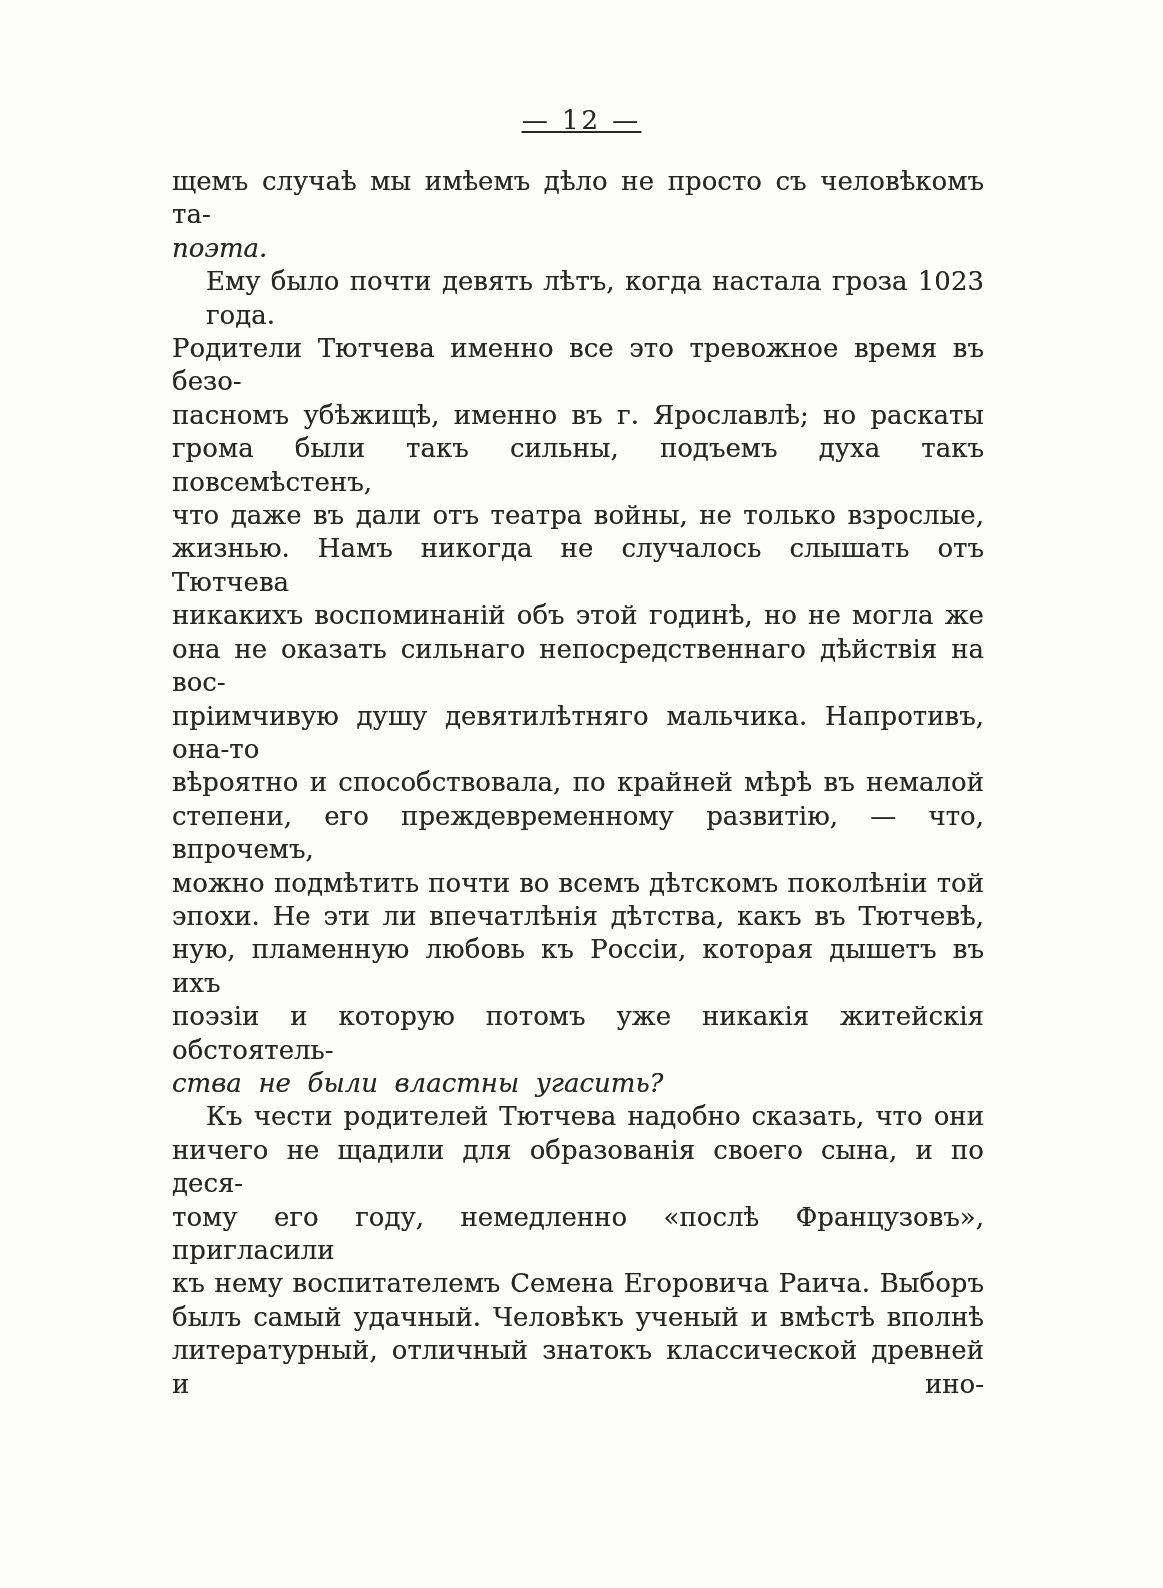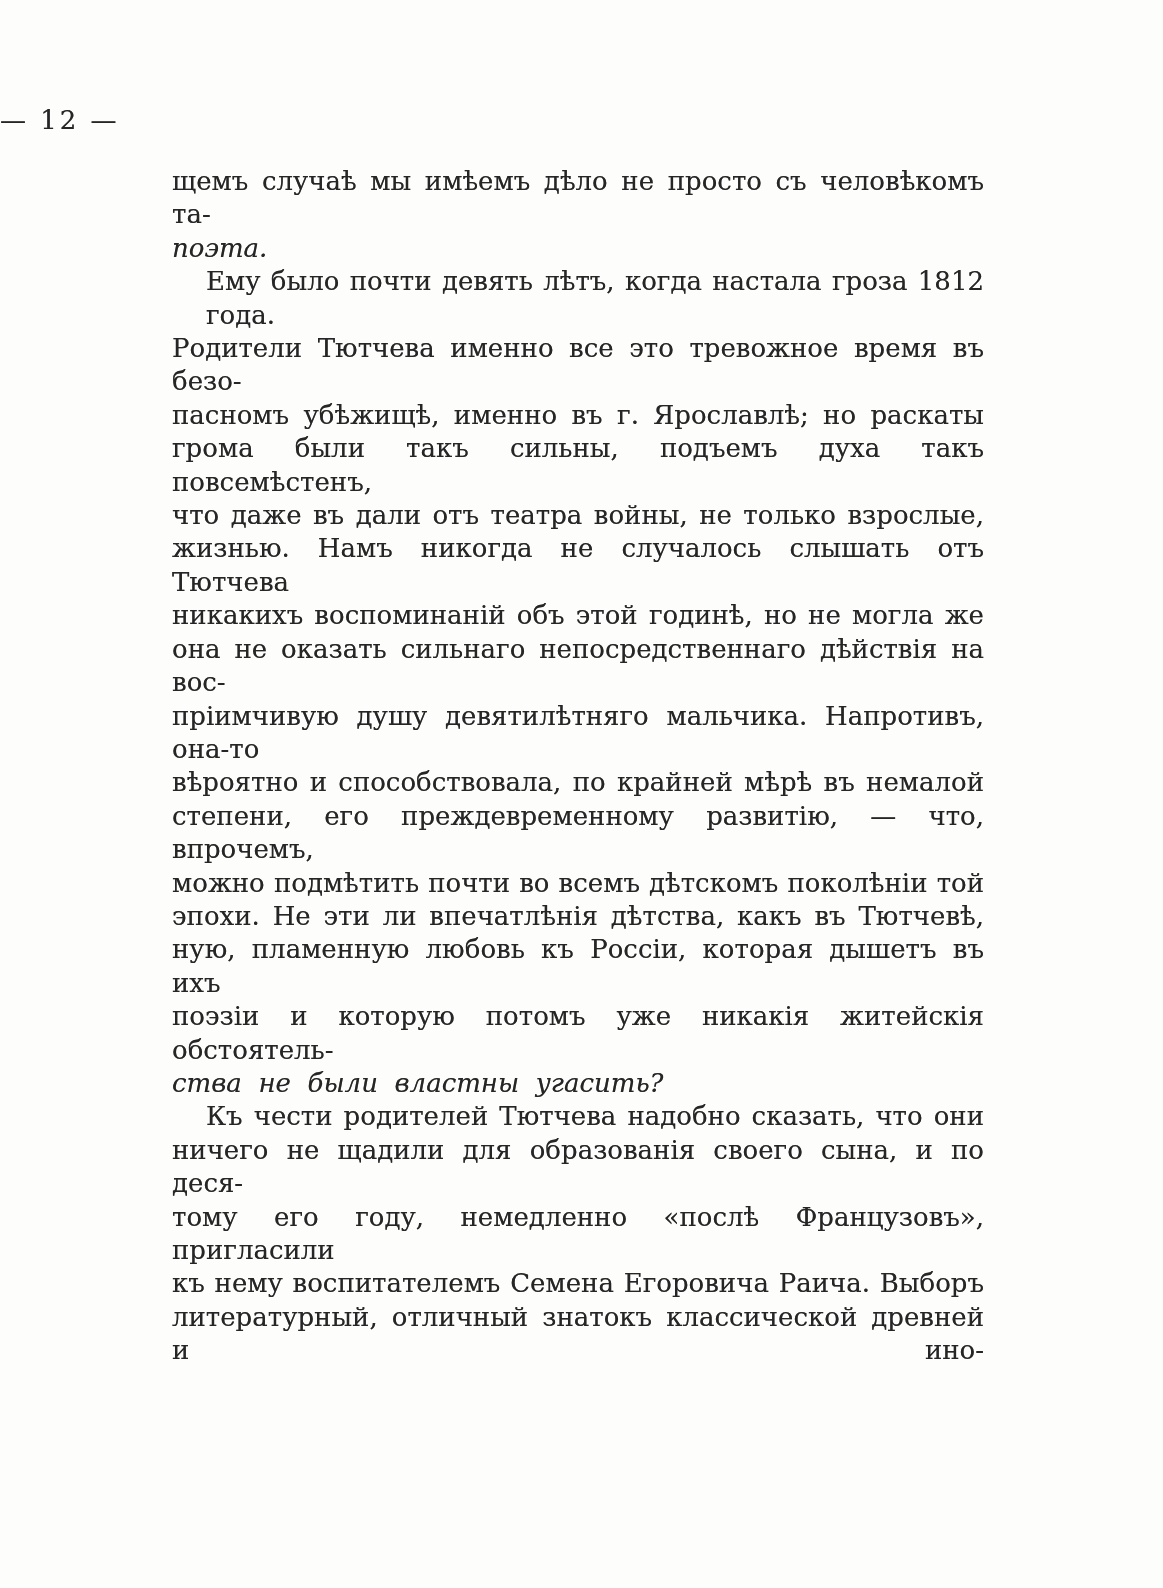--- a/index.html
+++ b/index.html
@@ -14,26 +14,27 @@
     font-family:"DejaVu Serif","Liberation Serif",serif;
     overflow:hidden;
   }
   .page{
     position:relative;
     width:1163px;height:1588px;
     padding-top:104px;
   }
   .header{
     width:1163px;
-    text-align:left;
+    text-align:center;
     font-size:26px;
     line-height:33px;
     letter-spacing:3px;
     margin-bottom:28px;
     text-shadow:0 0 0.5px rgba(20,20,20,.55);
+    text-decoration:underline;
   }
   .text-block{
     margin-left:172px;
     width:812px;
   }
   .line{
     font-size:26px;
     line-height:33.4px;
     text-align:justify;
     text-align-last:justify;
@@ -51,35 +52,36 @@
   }
 </style>
 </head>
 <body>
 
 <div class="page">
   <div class="header">— 12 —</div>
   <div class="text-block" id="text-block">
       <div class="line">щемъ случаѣ мы имѣемъ дѣло не просто съ человѣкомъ та-</div>
       <div class="line end">поэта.</div>
-      <div class="line indent">Ему было почти девять лѣтъ, когда настала гроза 1812 года.</div>
+      <div class="line indent">Ему было почти девять лѣтъ, когда настала гроза 1023 года.</div>
       <div class="line">Родители Тютчева именно все это тревожное время въ безо-</div>
       <div class="line">пасномъ убѣжищѣ, именно въ г. Ярославлѣ; но раскаты</div>
       <div class="line">грома были такъ сильны, подъемъ духа такъ повсемѣстенъ,</div>
       <div class="line">что даже въ дали отъ театра войны, не только взрослые,</div>
       <div class="line">жизнью. Намъ никогда не случалось слышать отъ Тютчева</div>
       <div class="line">никакихъ воспоминаній объ этой годинѣ, но не могла же</div>
       <div class="line">она не оказать сильнаго непосредственнаго дѣйствія на вос-</div>
       <div class="line">пріимчивую душу девятилѣтняго мальчика. Напротивъ, она-то</div>
       <div class="line">вѣроятно и способствовала, по крайней мѣрѣ въ немалой</div>
       <div class="line">степени, его преждевременному развитію, — что, впрочемъ,</div>
       <div class="line">можно подмѣтить почти во всемъ дѣтскомъ поколѣніи той</div>
       <div class="line">эпохи. Не эти ли впечатлѣнія дѣтства, какъ въ Тютчевѣ,</div>
       <div class="line">ную, пламенную любовь къ Россіи, которая дышетъ въ ихъ</div>
       <div class="line">поэзіи и которую потомъ уже никакія житейскія обстоятель-</div>
       <div class="line end">ства не были властны угасить?</div>
       <div class="line indent">Къ чести родителей Тютчева надобно сказать, что они</div>
       <div class="line">ничего не щадили для образованія своего сына, и по деся-</div>
       <div class="line">тому его году, немедленно «послѣ Французовъ», пригласили</div>
       <div class="line">къ нему воспитателемъ Семена Егоровича Раича. Выборъ</div>
+      <div class="line">былъ самый удачный. Человѣкъ ученый и вмѣстѣ вполнѣ</div>
       <div class="line">литературный, отличный знатокъ классической древней и ино-</div>
     </div>
 </div>
 
 </body></html>

